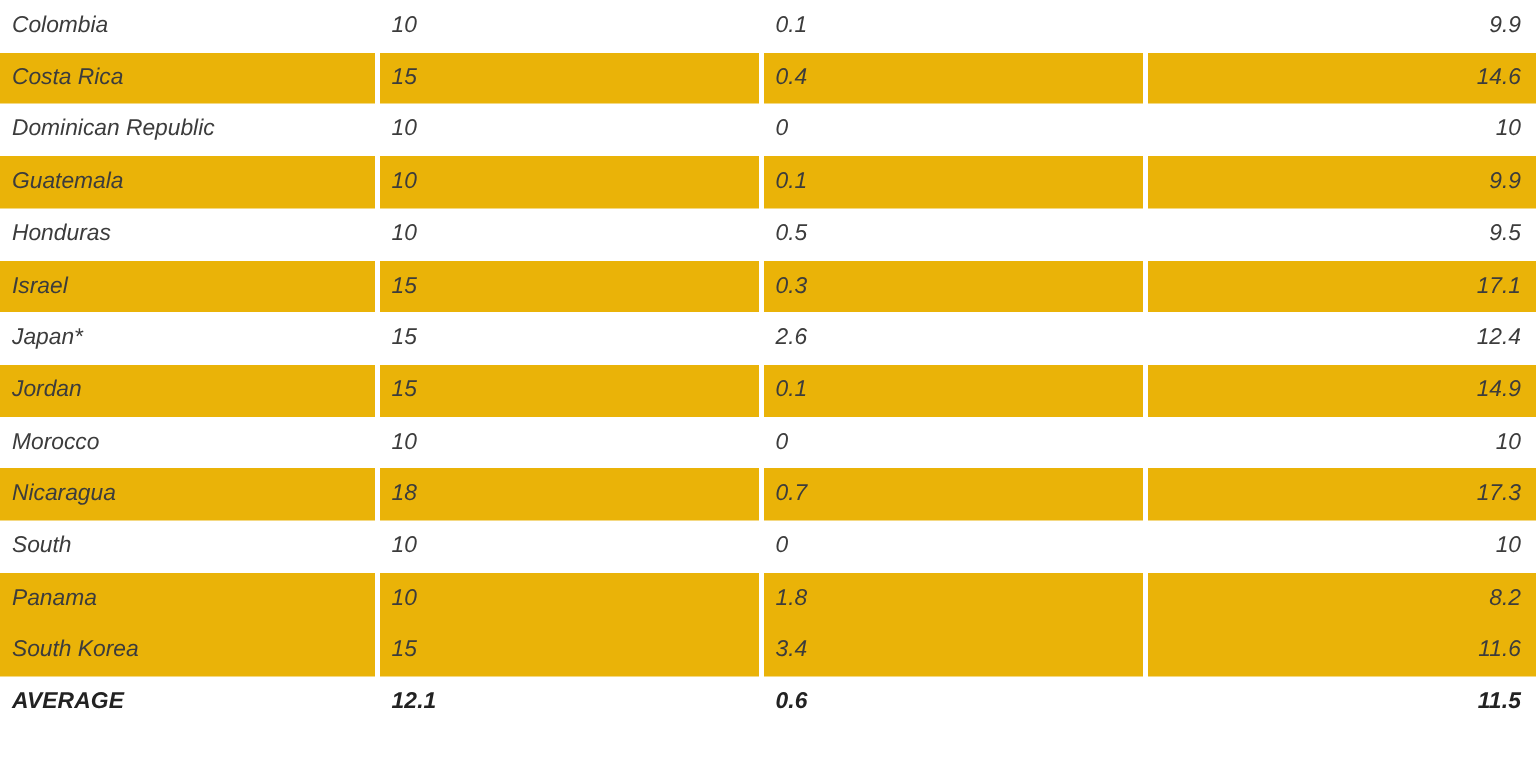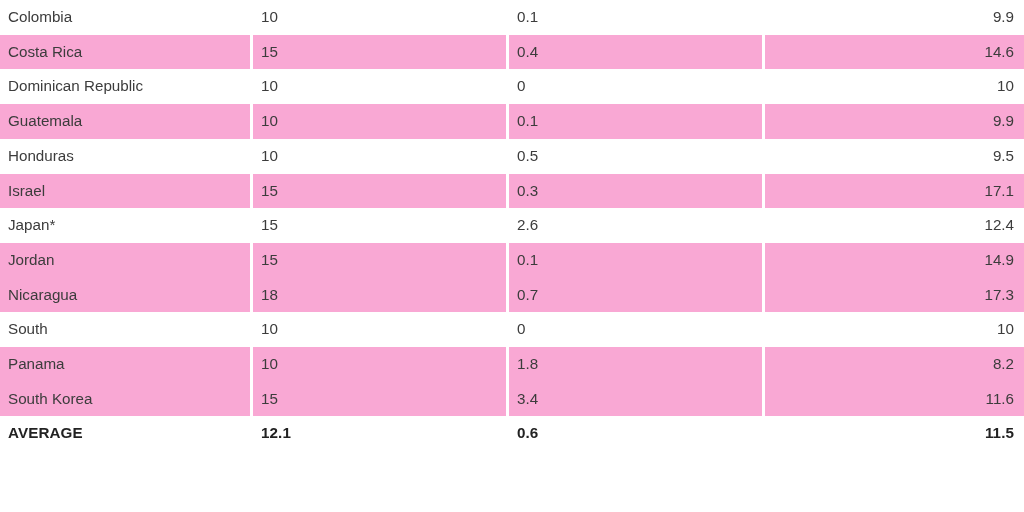--- a/index.html
+++ b/index.html
@@ -36,27 +36,28 @@
     padding: 0 10px 0 8px;
     font-size: 15.2px;
     line-height: 34.7px;
     color: #3c3c3c;
     vertical-align: middle;
     white-space: nowrap;
     overflow: hidden;
     background-clip: padding-box;
     border-right: 3px solid #ffffff;
     box-sizing: border-box;
+    font-style: italic;
   }
   .data-table td.col-last {
     border-right: 0;
     text-align: right;
   }
   tr.row-shaded td {
-    background-color: #f9a8d4;
+    background-color: #eab308;
   }
   tr.row-plain td {
     background-color: #ffffff;
   }
   tr.row-total td {
     background-color: #ffffff;
     font-weight: bold;
     color: #222222;
     letter-spacing: 0.1px;
   }
@@ -114,20 +115,26 @@
           <td>15</td>
           <td>2.6</td>
           <td class="col-last">12.4</td>
         </tr>
         <tr class="row-shaded">
           <td>Jordan</td>
           <td>15</td>
           <td>0.1</td>
           <td class="col-last">14.9</td>
         </tr>
+        <tr class="row-plain">
+          <td>Morocco</td>
+          <td>10</td>
+          <td>0</td>
+          <td class="col-last">10</td>
+        </tr>
         <tr class="row-shaded">
           <td>Nicaragua</td>
           <td>18</td>
           <td>0.7</td>
           <td class="col-last">17.3</td>
         </tr>
         <tr class="row-plain">
           <td>South</td>
           <td>10</td>
           <td>0</td>

